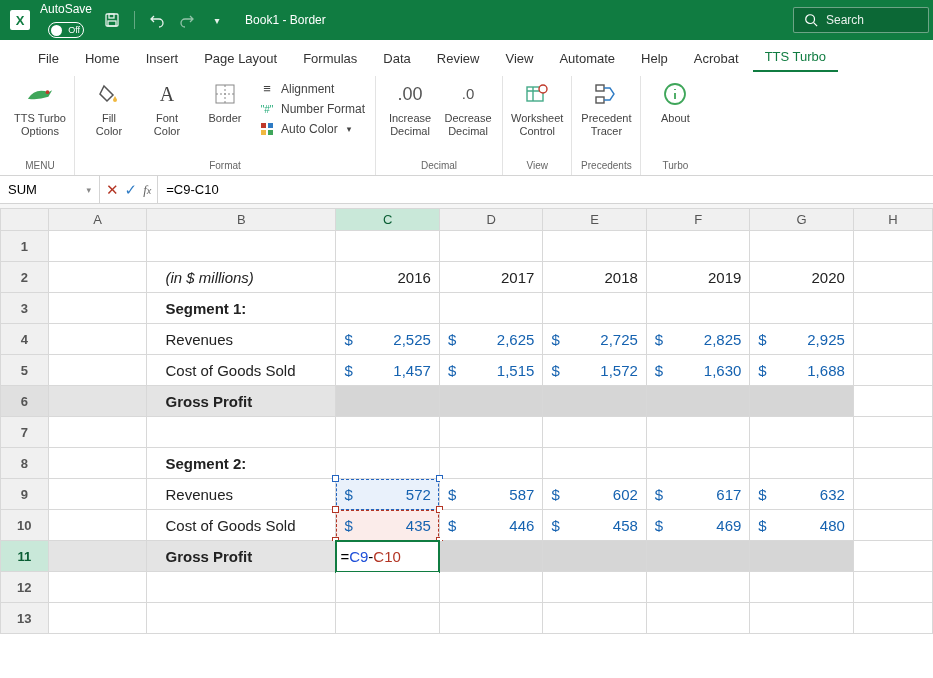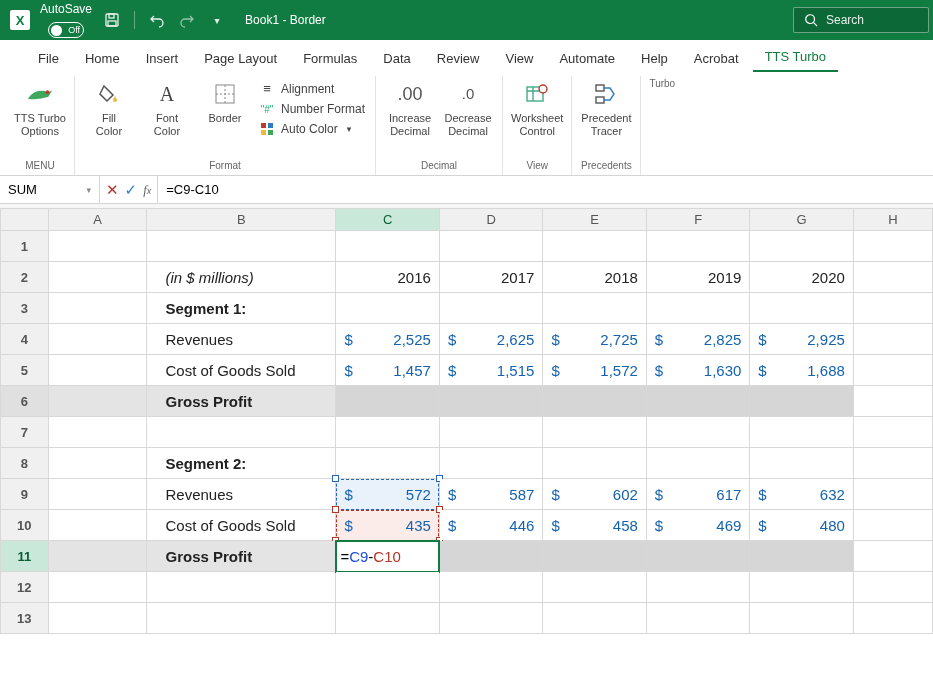--- a/index.html
+++ b/index.html
@@ -246,20 +246,31 @@
             </svg>
           </div>
         <span style="white-space:pre-line">Precedent
 Tracer</span>
       </div>
     </div>
     <div class="group-label">Precedents</div>
   </div>
 
   <div class="group">
+    <div class="group-items">
+      <div class="btn-lg">
+        <div class="bicon">
+            <svg width="24" height="24" viewBox="0 0 24 24" fill="none" stroke="#3fa65a" stroke-width="1.8">
+              <circle cx="12" cy="12" r="10"></circle>
+              <path d="M12 7v1M12 11v6"></path>
+            </svg>
+          </div>
+        <span>About</span>
+      </div>
+    </div>
     <div class="group-label">Turbo</div>
   </div>
 </div>
 
 <div class="fxbar">
   <div class="namebox">
     <span>SUM</span>
     <span style="font-size:9px;color:#888">▾</span>
   </div>
   <div class="fxbtns">

